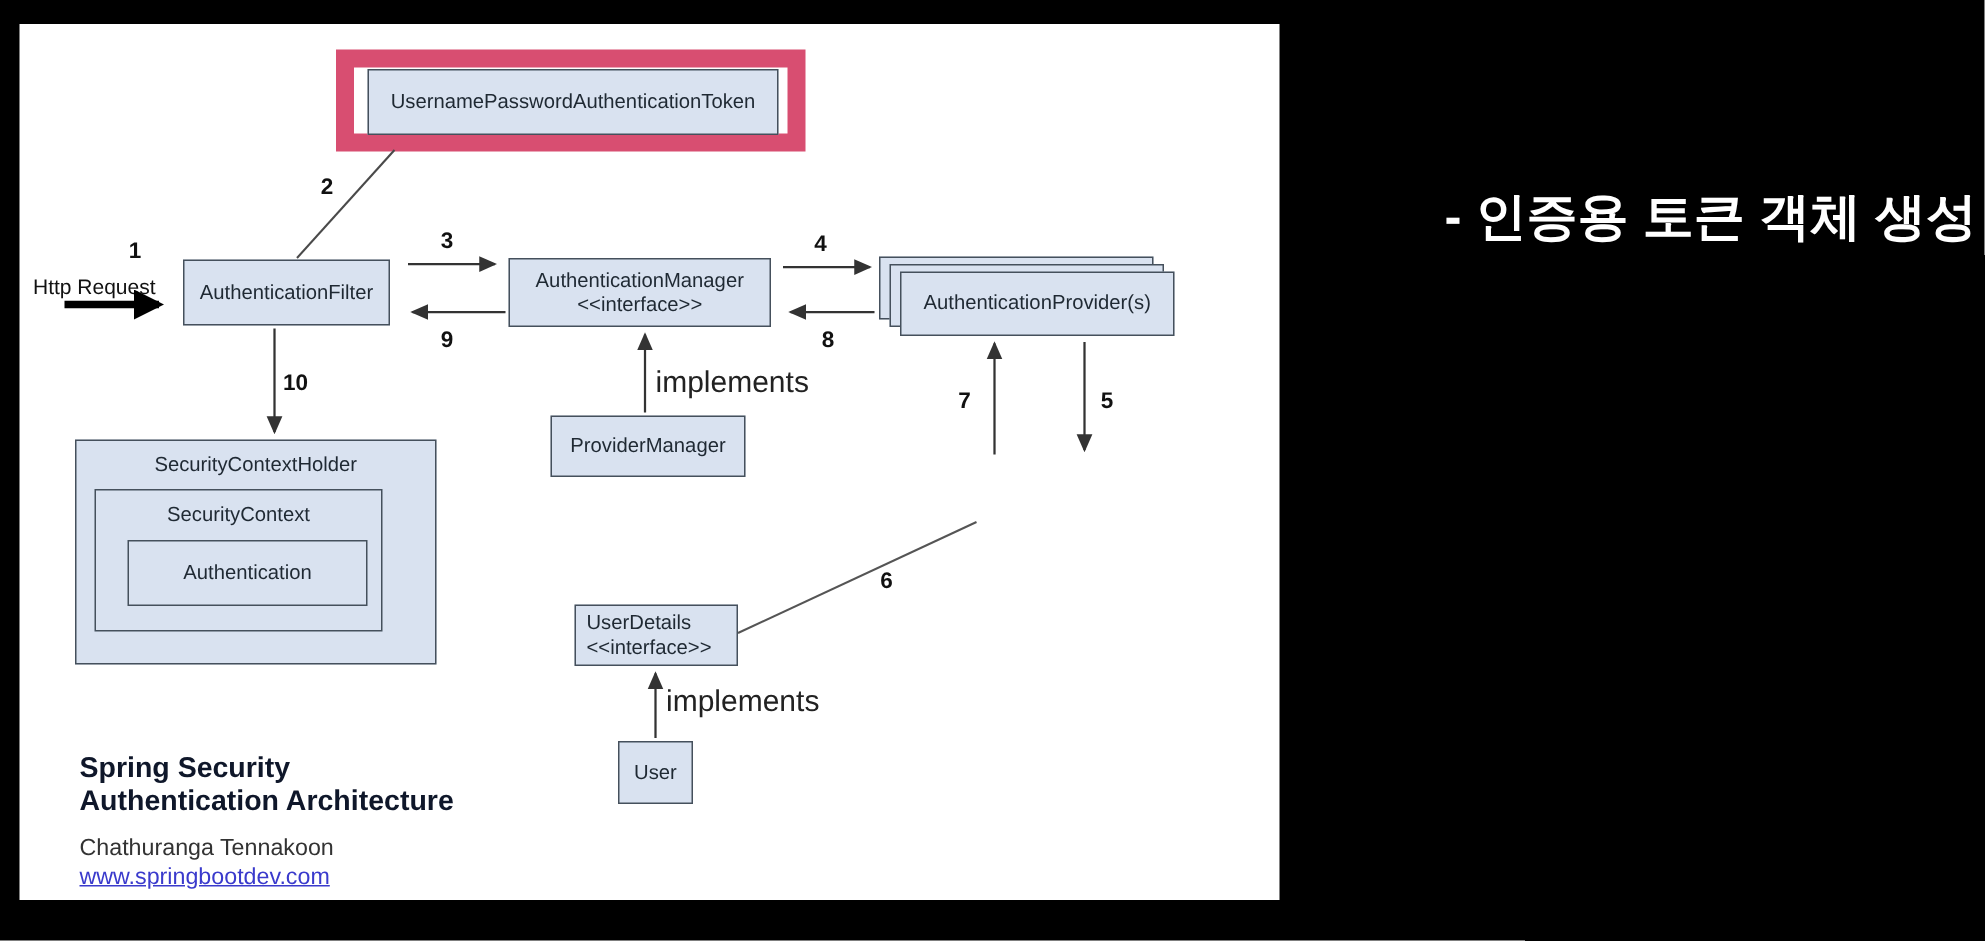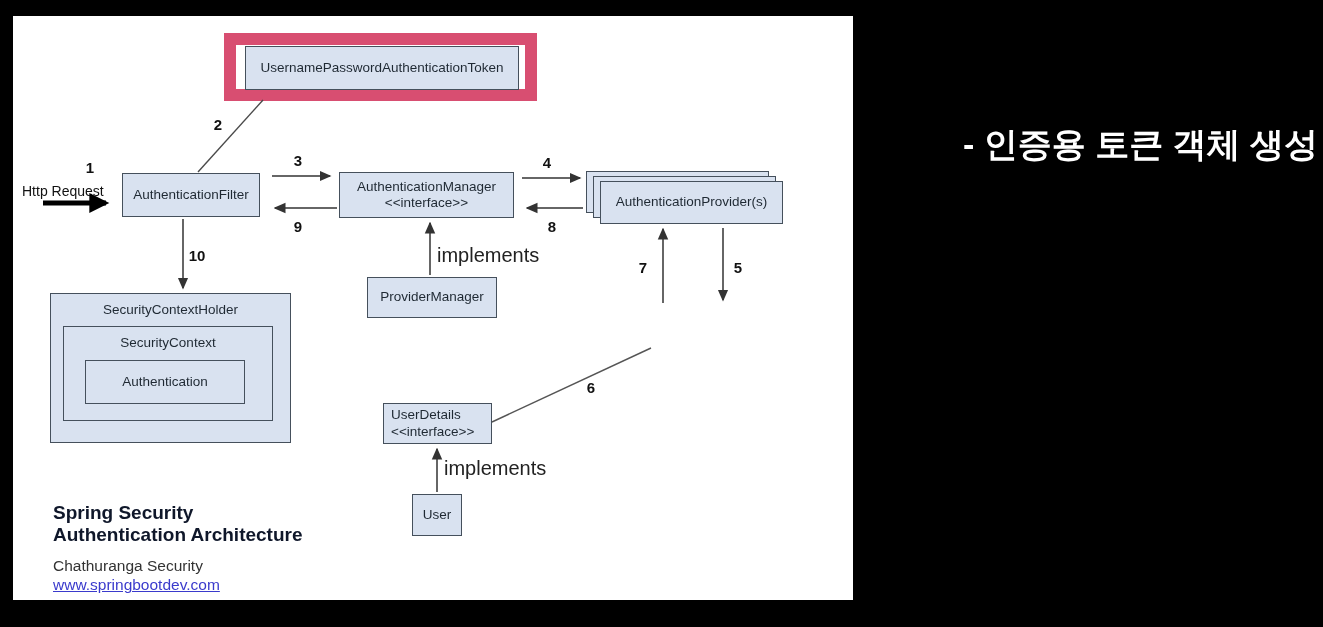--- a/index.html
+++ b/index.html
@@ -63,21 +63,21 @@
   <div class="box" style="left:587px;top:165px;width:183px;height:43px;">
     <span>AuthenticationProvider(s)</span>
   </div>
 
   <div class="box" style="left:354px;top:261px;width:130px;height:41px;">
     <span>ProviderManager</span>
   </div>
 
   <div class="box-group" style="left:37px;top:277px;width:241px;height:150px;">
     <div class="group-label">SecurityContextHolder</div>
-    <div class="box-group" style="left:12px;top:32px;width:210px;height:95px;">
+    <div class="box-group" style="left:12px;top:32px;width:192px;height:95px;">
       <div class="group-label">SecurityContext</div>
       <div class="box" style="left:21px;top:33px;width:160px;height:44px;">
         <span>Authentication</span>
       </div>
     </div>
   </div>
 
 
   <div class="box left-text" style="left:370px;top:387px;width:109px;height:41px;">
     <span>UserDetails</span>
@@ -124,17 +124,17 @@
     <line x1="650" y1="287" x2="650" y2="213" stroke="#333" stroke-width="1.5" marker-end="url(#arr)"></line>
     <line x1="710" y1="212" x2="710" y2="284" stroke="#333" stroke-width="1.5" marker-end="url(#arr)"></line>
     <line x1="479" y1="406" x2="638" y2="332" stroke="#555" stroke-width="1.4"></line>
     <line x1="424" y1="476" x2="424" y2="433" stroke="#333" stroke-width="1.5" marker-end="url(#arr)"></line>
   </svg>
 
   <div class="footer-title">
     <div>Spring Security</div>
     <div>Authentication Architecture</div>
   </div>
-  <div class="footer-author">Chathuranga Security</div>
+  <div class="footer-author">Chathuranga Tennakoon</div>
   <div class="footer-link">www.springbootdev.com</div>
 </div>
 
 <div class="note">- 인증용 토큰 객체 생성</div>
 
 </body></html>

